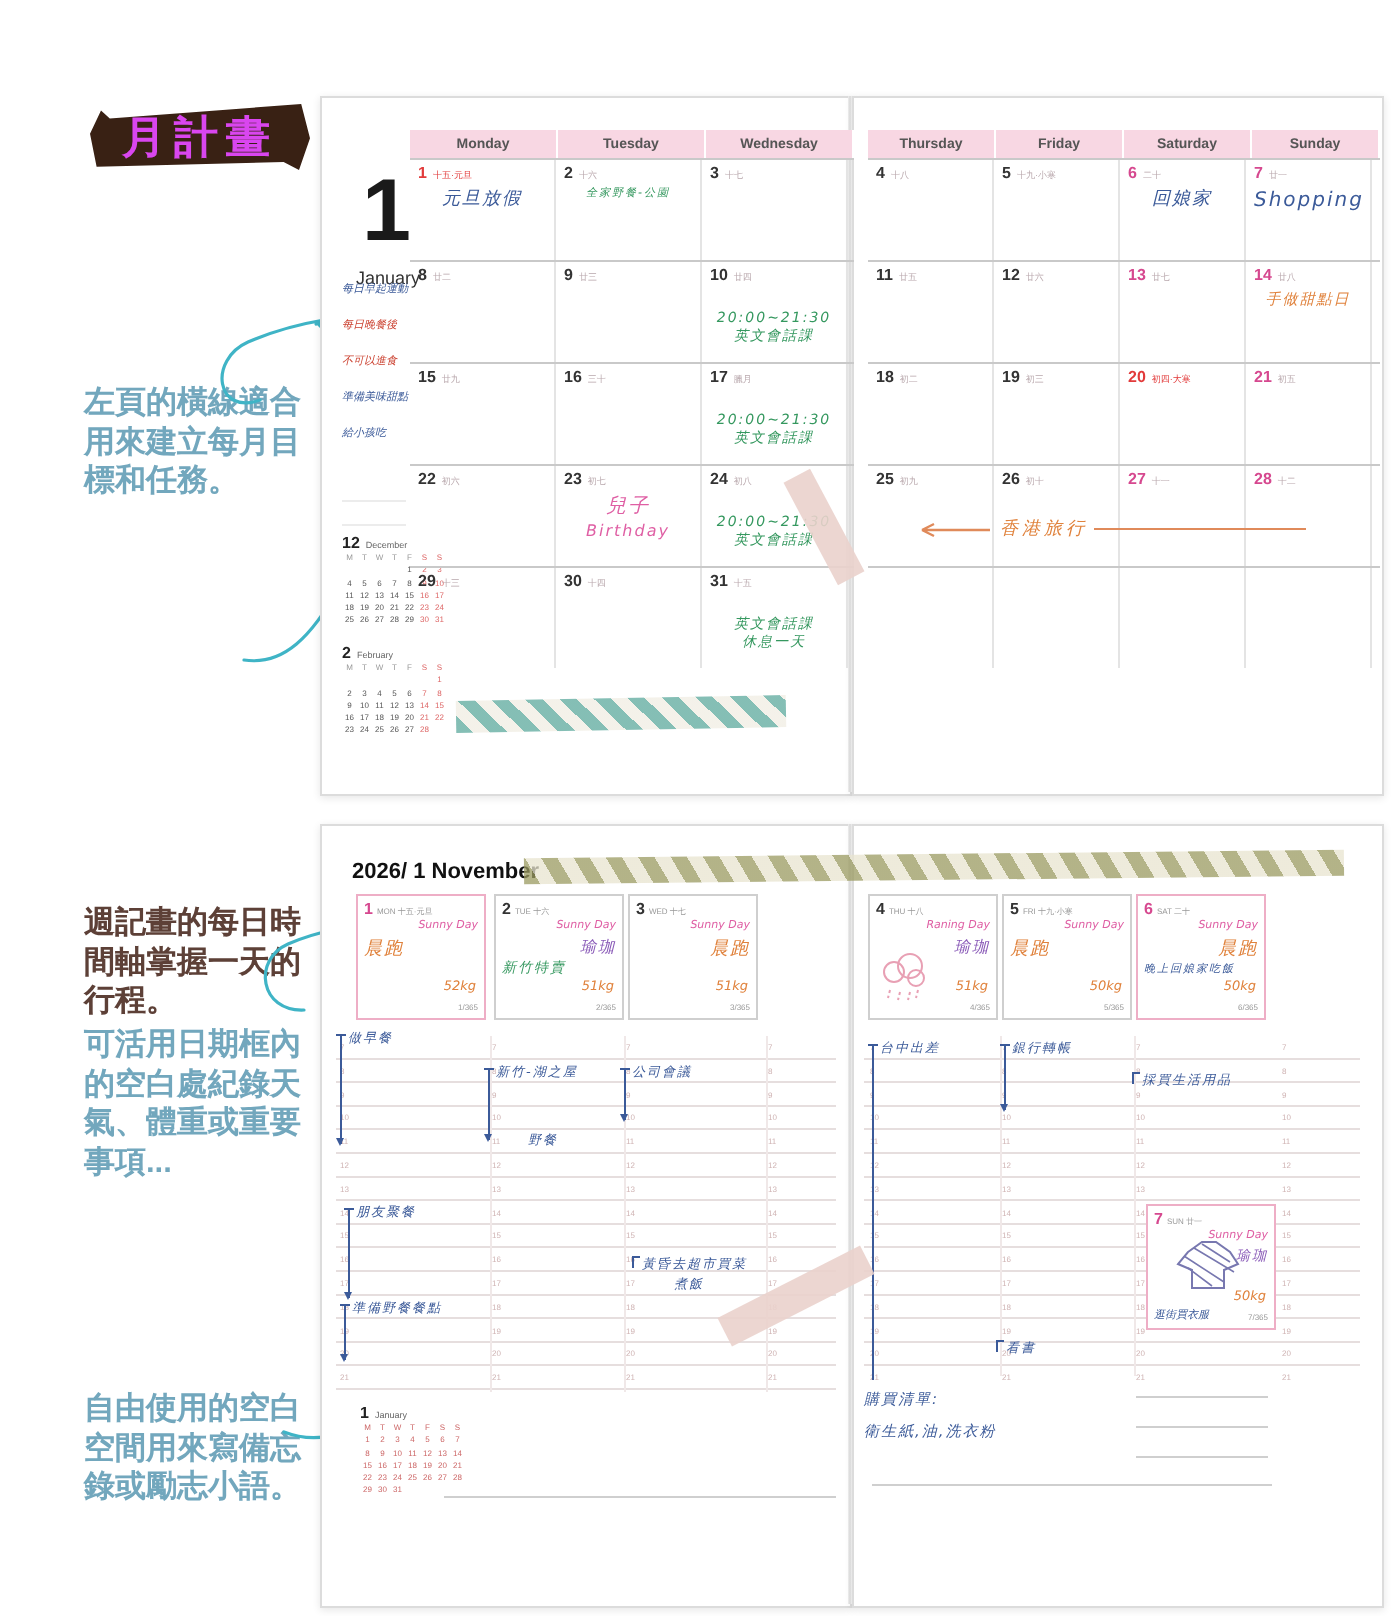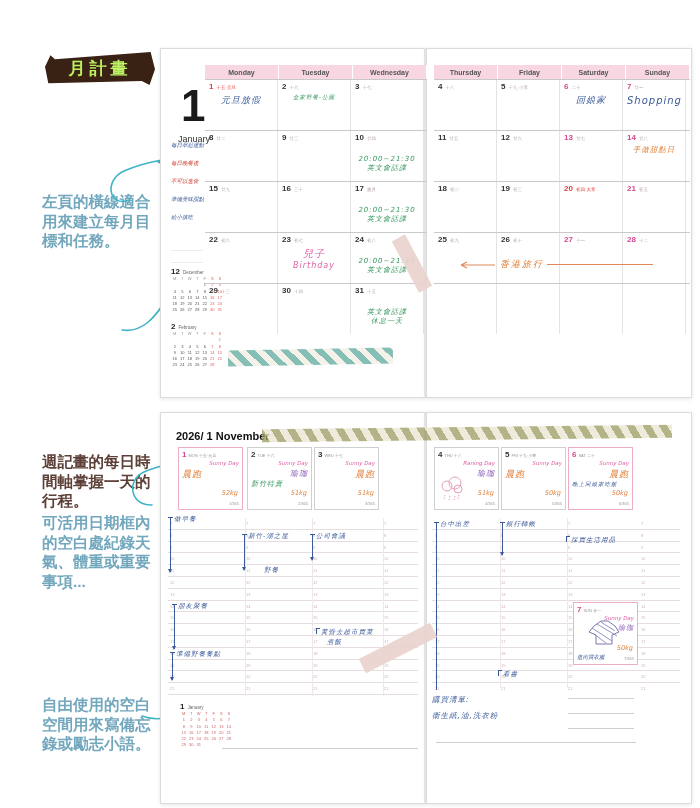--- a/index.html
+++ b/index.html
@@ -1,21 +1,21 @@
 <!DOCTYPE html>
 <html><head>
 <meta charset="utf-8">
 <style>
   html,body{margin:0;padding:0;background:#fff;}
   #canvas{position:relative;width:700px;height:808px;background:#fff;overflow:hidden;
           font-family:"Liberation Sans",sans-serif;}
   .abs{position:absolute;}
   
-  .badge{position:absolute;width:110px;height:33px;background:#392114;color:#bef264;
-         font-weight:bold;font-size:17px;letter-spacing:4px;display:flex;align-items:center;
+  .badge{position:absolute;width:110px;height:33px;background:#392114;color:#d946ef;
+         font-weight:bold;font-size:22px;letter-spacing:4px;display:flex;align-items:center;
          justify-content:center;clip-path:polygon(0% 45%,5% 10%,9% 22%,96% 0%,100% 52%,95% 100%,88% 88%,3% 95%);}
   .ann{position:absolute;width:120px;font-weight:bold;font-size:15.5px;line-height:1.26;}
   .ann.brown{color:#5d4037}
   .ann.blue{color:#72a7bd}
   
   .page{position:absolute;background:#fff;border:1px solid #dcdcdc;box-shadow:0 1px 4px rgba(0,0,0,.10);}
   .spine{position:absolute;width:2px;background:linear-gradient(to right,#eee,#d8d8d8,#eee);}
   
   .mgrid{position:absolute;}
   .mhead-row{display:flex;}
@@ -777,21 +777,21 @@
       <div class="tl-item hw" style="left: 264px; top: 566px;">
         <div class="tl-label hw-blue">野餐</div>
       </div>
       <div class="tl-item hw" style="left: 312px; top: 532px;">
         <div class="varrow head" style="height: 26px;"></div>
         <div class="tl-label hw-blue">公司會議</div>
       </div>
       <div class="tl-item hw" style="left: 316px; top: 628px;">
         <div>
           <div class="tl-label hw-blue tick-label">黃昏去超市買菜</div>
-          <div class="tl-label hw-blue" style="margin-left: 11px;">煮飯</div>
+          <div class="tl-label hw-blue" style="margin-left: 21px;">煮飯</div>
         </div>
       </div>
       <div class="tl-item hw" style="left: 436px; top: 520px;">
         <div class="varrow" style="height: 168px;"></div>
         <div class="tl-label hw-blue">台中出差</div>
       </div>
       <div class="tl-item hw" style="left: 502px; top: 520px;">
         <div class="varrow head" style="height: 33px;"></div>
         <div class="tl-label hw-blue">銀行轉帳</div>
       </div>

